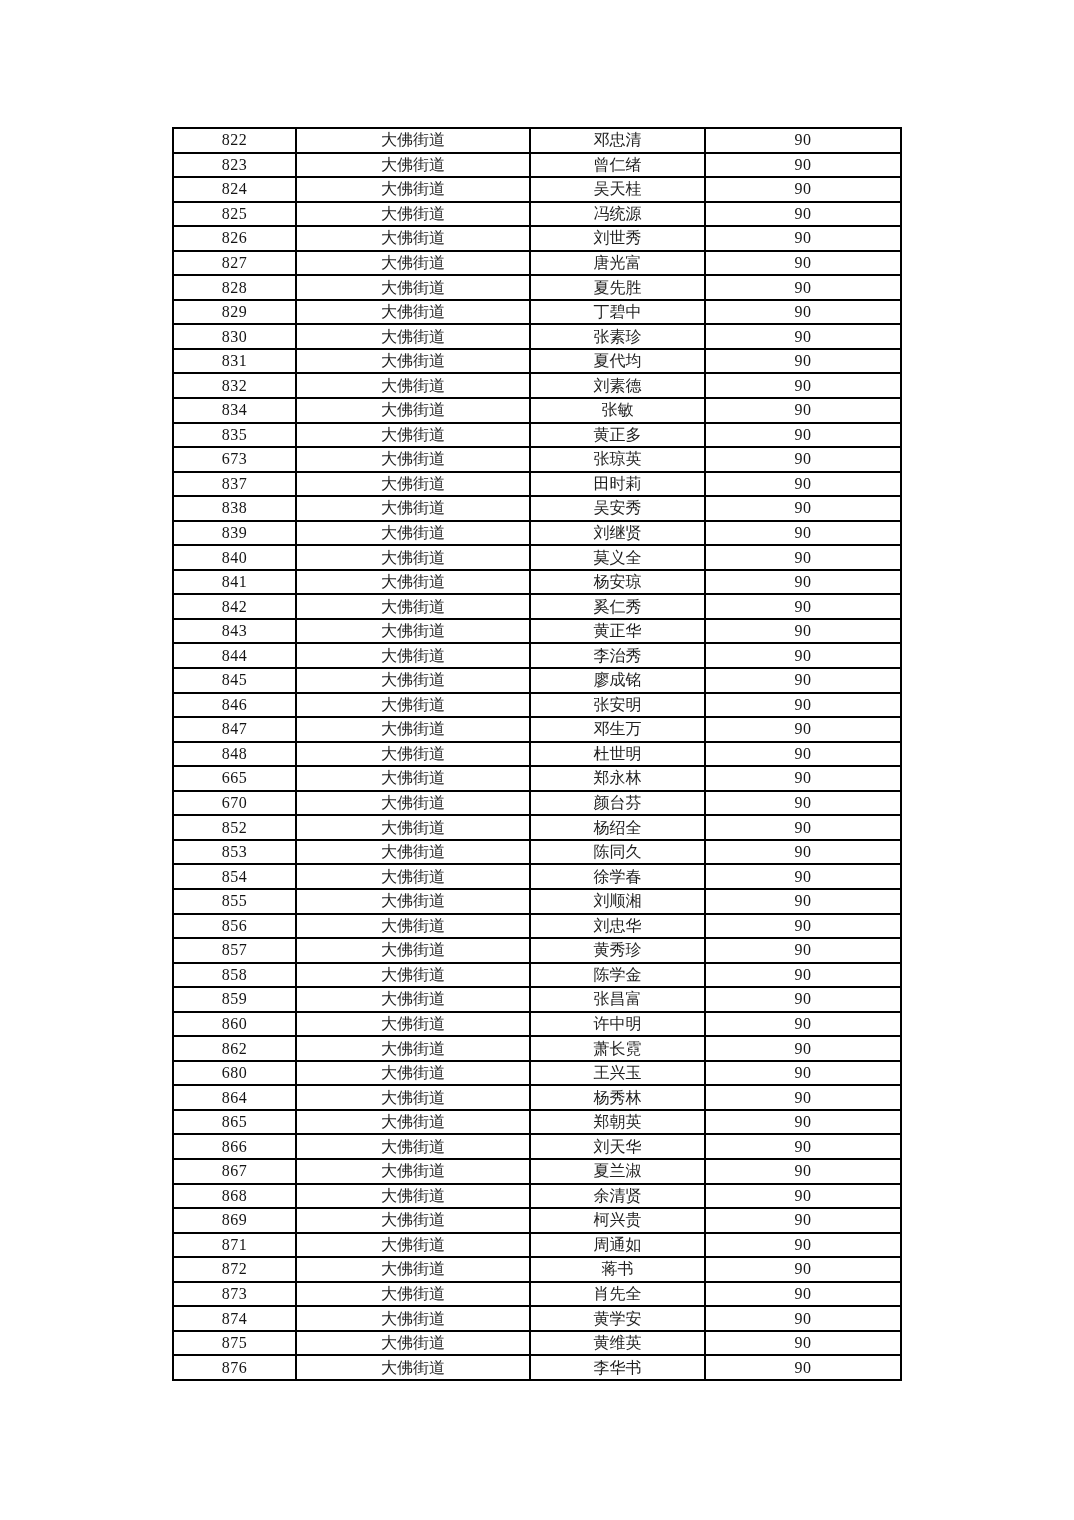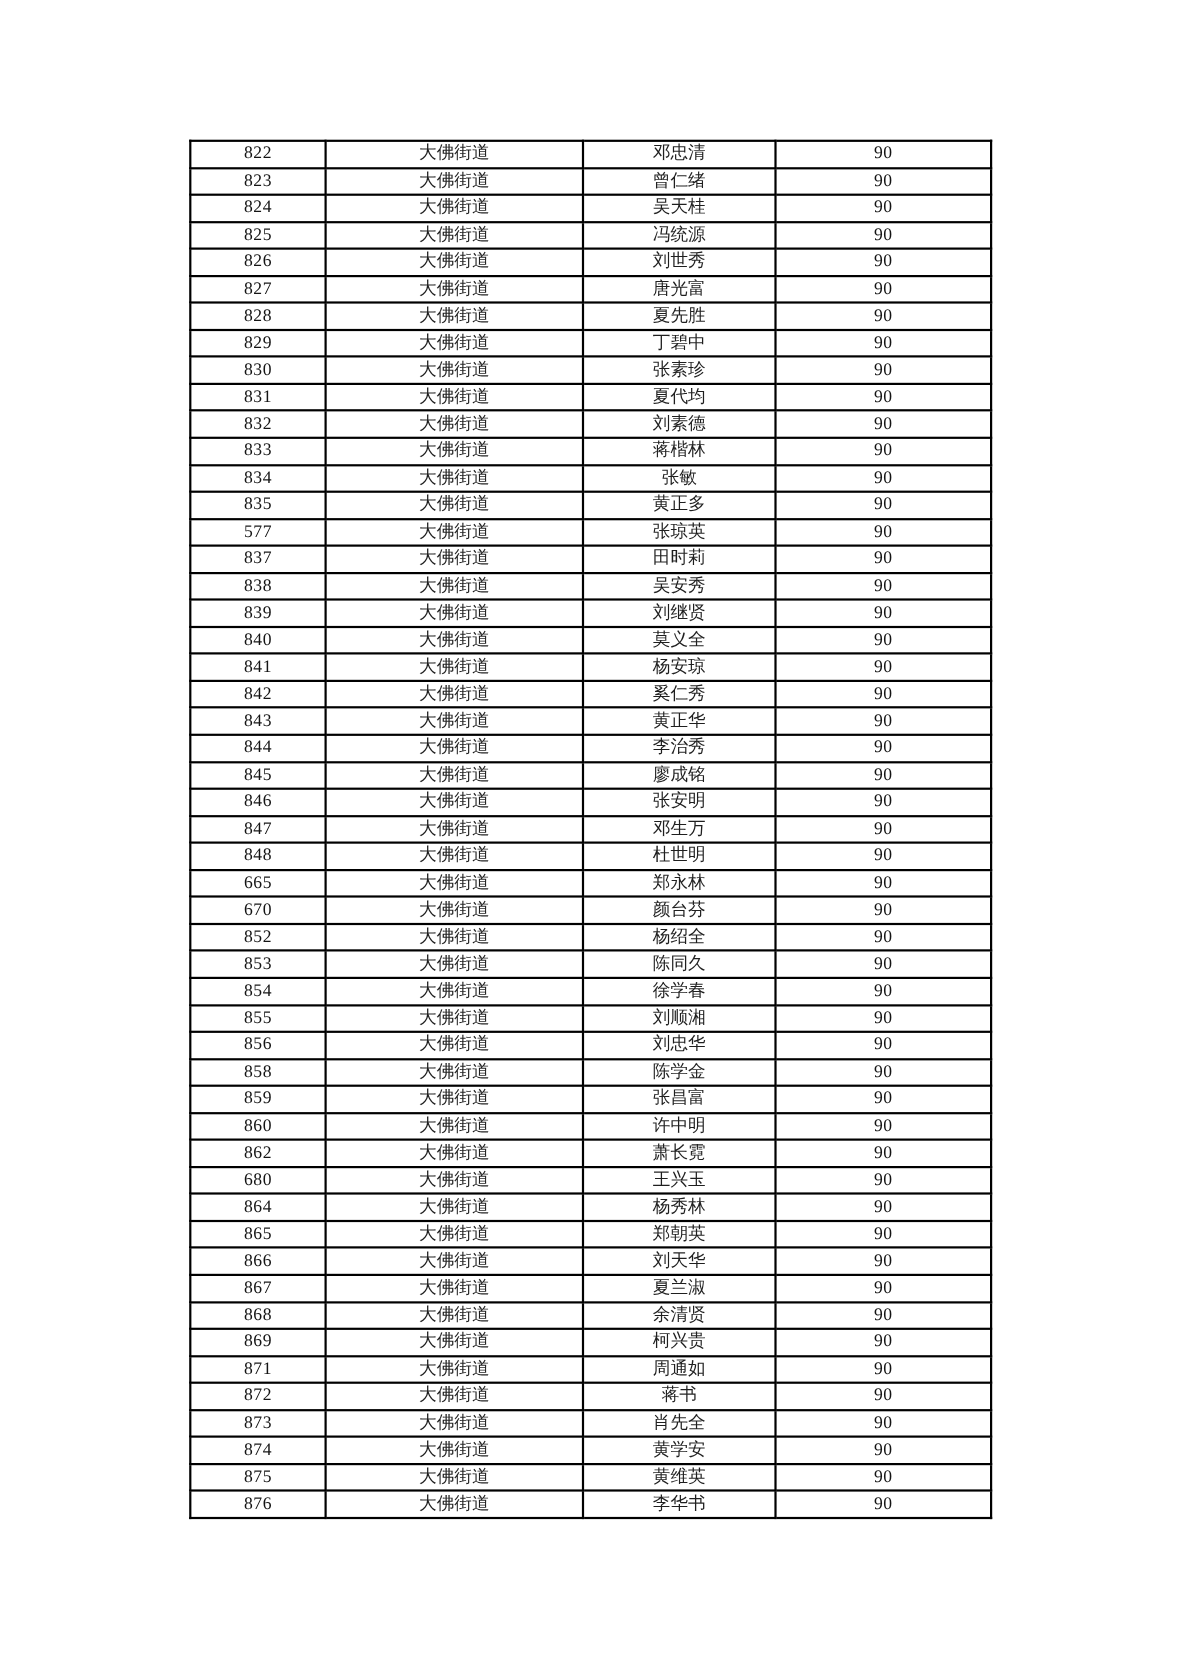--- a/index.html
+++ b/index.html
@@ -119,39 +119,33 @@
           <td class="name-cell">夏代均</td>
           <td class="score-cell">90</td>
         </tr>
         <tr>
           <td class="no-cell">832</td>
           <td class="street-cell">大佛街道</td>
           <td class="name-cell">刘素德</td>
           <td class="score-cell">90</td>
         </tr>
         <tr>
-          <td class="no-cell">833</td>
-          <td class="street-cell">大佛街道</td>
-          <td class="name-cell">蒋楷林</td>
-          <td class="score-cell">90</td>
-        </tr>
-        <tr>
           <td class="no-cell">834</td>
           <td class="street-cell">大佛街道</td>
           <td class="name-cell">张敏</td>
           <td class="score-cell">90</td>
         </tr>
         <tr>
           <td class="no-cell">835</td>
           <td class="street-cell">大佛街道</td>
           <td class="name-cell">黄正多</td>
           <td class="score-cell">90</td>
         </tr>
         <tr>
-          <td class="no-cell">577</td>
+          <td class="no-cell">673</td>
           <td class="street-cell">大佛街道</td>
           <td class="name-cell">张琼英</td>
           <td class="score-cell">90</td>
         </tr>
         <tr>
           <td class="no-cell">837</td>
           <td class="street-cell">大佛街道</td>
           <td class="name-cell">田时莉</td>
           <td class="score-cell">90</td>
         </tr>
@@ -254,20 +248,26 @@
         <tr>
           <td class="no-cell">855</td>
           <td class="street-cell">大佛街道</td>
           <td class="name-cell">刘顺湘</td>
           <td class="score-cell">90</td>
         </tr>
         <tr>
           <td class="no-cell">856</td>
           <td class="street-cell">大佛街道</td>
           <td class="name-cell">刘忠华</td>
+          <td class="score-cell">90</td>
+        </tr>
+        <tr>
+          <td class="no-cell">857</td>
+          <td class="street-cell">大佛街道</td>
+          <td class="name-cell">黄秀珍</td>
           <td class="score-cell">90</td>
         </tr>
         <tr>
           <td class="no-cell">858</td>
           <td class="street-cell">大佛街道</td>
           <td class="name-cell">陈学金</td>
           <td class="score-cell">90</td>
         </tr>
         <tr>
           <td class="no-cell">859</td>

